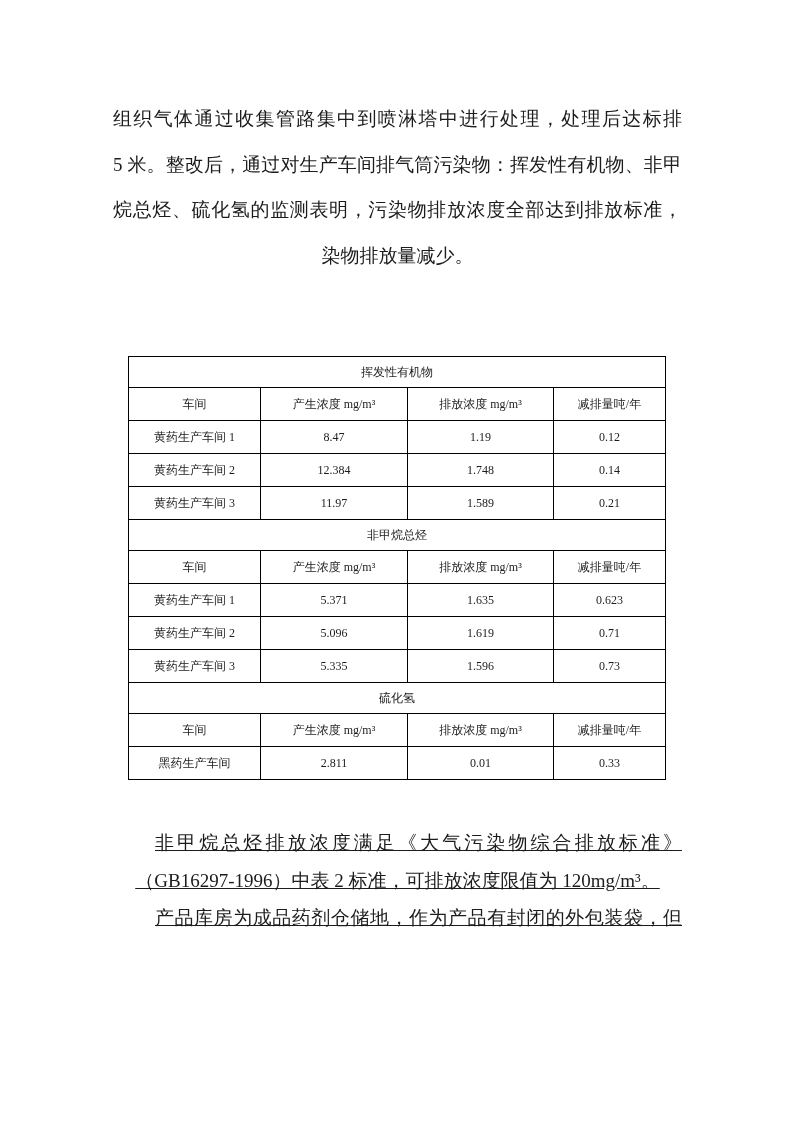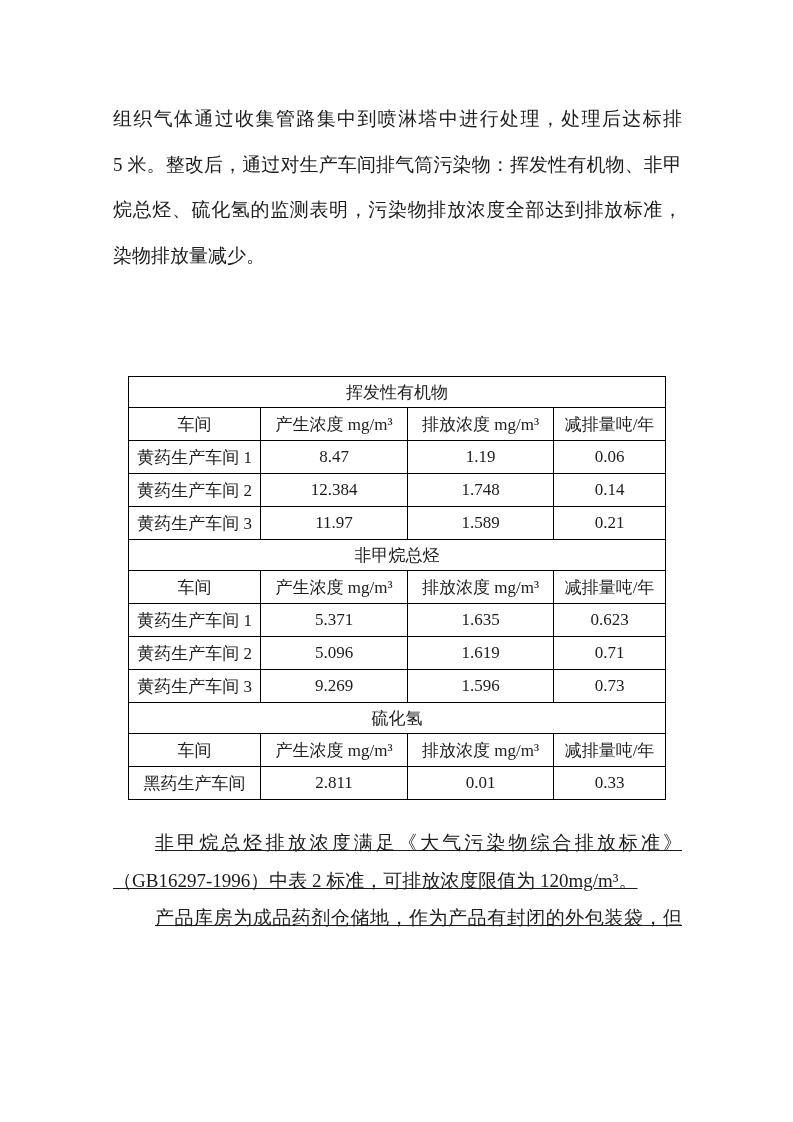--- a/index.html
+++ b/index.html
@@ -33,39 +33,39 @@
     height: 45.5px;
     line-height: 45.5px;
   }
   .block-bottom .line {
     height: 37.5px;
     line-height: 37.5px;
   }
   .line {
     overflow: hidden;
     white-space: normal;
-    text-align: left;
+    text-align: center;
   }
   .line.fill {
     text-align: justify;
     text-align-last: justify;
     text-justify: inter-character;
   }
   .line.indent {
     text-indent: 42px;
   }
   
   table.emissions {
     position: absolute;
     left: 128px;
-    top: 376px;
+    top: 356px;
     width: 537px;
     border-collapse: collapse;
     table-layout: fixed;
-    font-size: 17px;
+    font-size: 12px;
     color: #1c1c1c;
   }
   table.emissions td {
     border: 1px solid #000000;
     text-align: center;
     vertical-align: middle;
     padding: 0;
     overflow: hidden;
   }
   tr.title-row  td { height: 30px; }
@@ -103,21 +103,21 @@
       <tr class="header-row">
         <td>车间</td>
         <td>产生浓度 mg/m³</td>
         <td>排放浓度 mg/m³</td>
         <td>减排量吨/年</td>
       </tr>
       <tr class="data-row">
         <td>黄药生产车间 1</td>
         <td>8.47</td>
         <td>1.19</td>
-        <td>0.06</td>
+        <td>0.12</td>
       </tr>
       <tr class="data-row">
         <td>黄药生产车间 2</td>
         <td>12.384</td>
         <td>1.748</td>
         <td>0.14</td>
       </tr>
       <tr class="data-row">
         <td>黄药生产车间 3</td>
         <td>11.97</td>
@@ -141,21 +141,21 @@
         <td>0.623</td>
       </tr>
       <tr class="data-row">
         <td>黄药生产车间 2</td>
         <td>5.096</td>
         <td>1.619</td>
         <td>0.71</td>
       </tr>
       <tr class="data-row">
         <td>黄药生产车间 3</td>
-        <td>9.269</td>
+        <td>5.335</td>
         <td>1.596</td>
         <td>0.73</td>
       </tr>
 
       <tr class="title-row">
         <td colspan="4">硫化氢</td>
       </tr>
       <tr class="header-row">
         <td>车间</td>
         <td>产生浓度 mg/m³</td>

